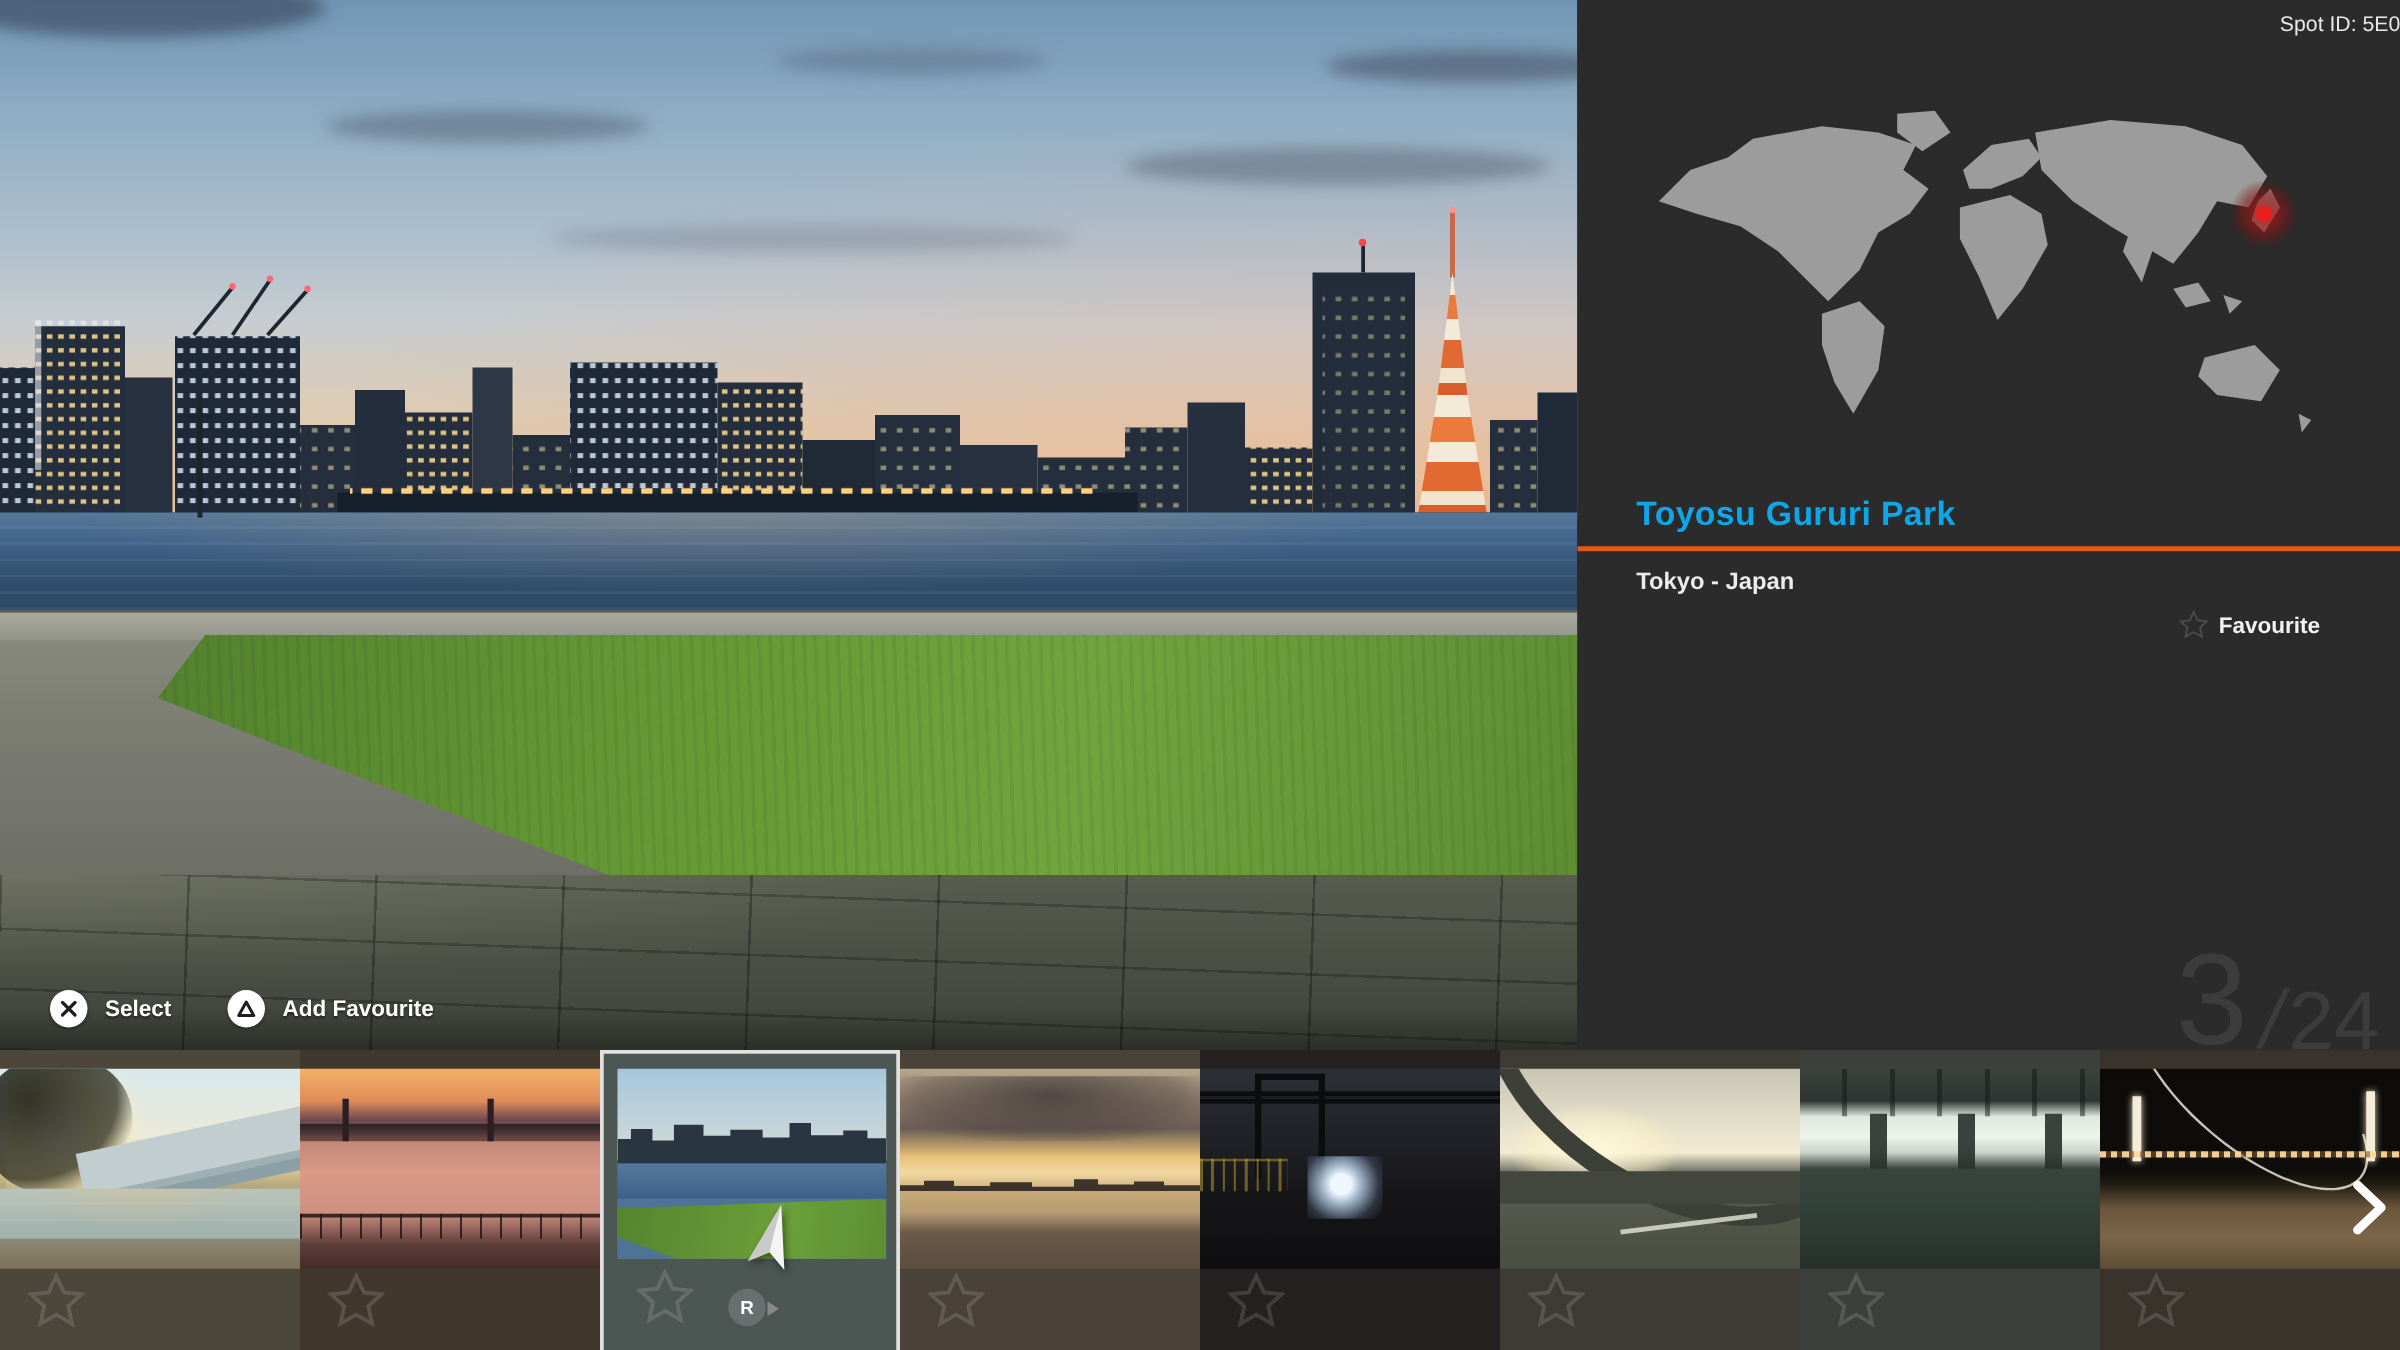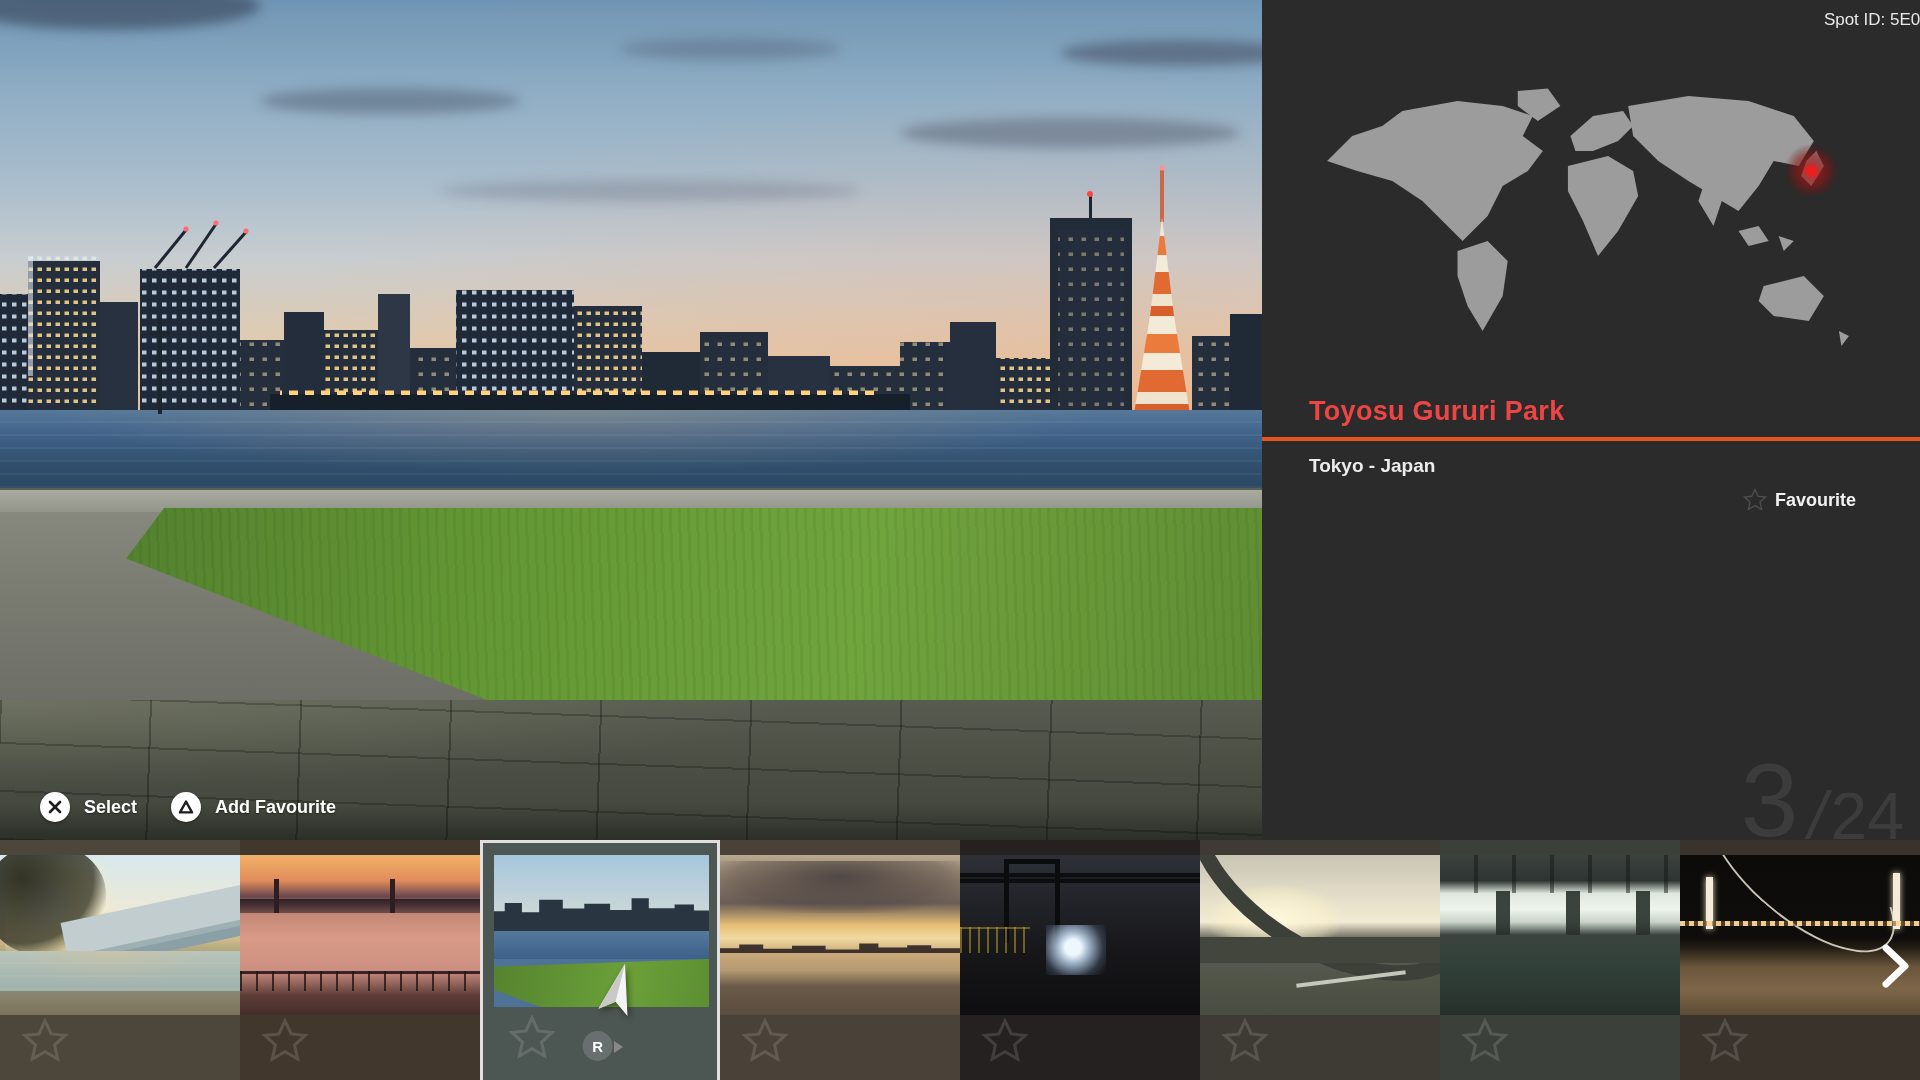--- a/index.html
+++ b/index.html
@@ -39,31 +39,31 @@
   .grass::after { content:""; position:absolute; inset:0;
           background:repeating-linear-gradient(88deg, rgba(0,0,0,.05) 0 3px, transparent 3px 9px); }
   .pavement { position:absolute; left:0; top:700px; width:100%; height:140px;
           background:
             repeating-linear-gradient(92deg, rgba(0,0,0,.28) 0 2px, transparent 2px 150px),
             repeating-linear-gradient(2deg, rgba(0,0,0,.22) 0 2px, transparent 2px 48px),
             radial-gradient(ellipse at 0% 0%, rgba(215,215,180,.18), transparent 45%),
             linear-gradient(180deg,#585c50 0%,#4b4f44 45%,#3f433a 100%); }
   .pavement::after { content:""; position:absolute; inset:0;
             background:linear-gradient(180deg, transparent 75%, rgba(0,0,0,.30) 100%); }
-  .controls { position:absolute; left:40px; bottom:18px; display:flex; gap:34px; align-items:center;margin-top:16px; }
+  .controls { position:absolute; left:40px; bottom:18px; display:flex; gap:45px; align-items:center;margin-top:16px; }
   .control { display:flex; align-items:center; gap:14px; cursor:pointer; }
   .btn-circle { width:30px; height:30px; border-radius:50%; background:#fff; display:flex;
                 align-items:center; justify-content:center; box-shadow:0 1px 3px rgba(0,0,0,.4); }
   .control-label { color:#fff; font-size:18px; font-weight:bold; text-shadow:0 1px 2px rgba(0,0,0,.5); }
 
   
   .info-panel { position:absolute; left:1262px; top:0; width:658px; height:840px; background:#2b2b2b; }
   .spot-id { position:absolute; top:10px; right:-5px; color:#e8e8e8; font-size:17px; }
   .world-map { position:absolute; top:86px; left:50px; width:552px; height:270px; }
-  .panel-title { position:absolute; top:396px; left:47px; color:#ef4444; font-size:27px; font-weight:bold; letter-spacing:.3px; }
+  .panel-title { position:absolute; top:396px; left:47px; color:#0ea5e9; font-size:27px; font-weight:bold; letter-spacing:.3px; }
   .accent-line { position:absolute; top:437px; left:0; right:0; height:4px; }
   .panel-location { position:absolute; top:455px; left:47px; color:#ececec; font-size:19px; font-weight:bold; }
   .fav-row { position:absolute; top:488px; right:64px; display:flex; align-items:center; gap:8px; cursor:pointer;justify-content:space-between; }
   .fav-row .fav-label { color:#f2f2f2; font-size:18px; font-weight:bold; }
   .panel-desc { position:absolute; top:548px; left:47px; right:60px; color:#f0f0f0;
                 font-size:17px; line-height:31px; white-space:pre-line; }
   .counter { position:absolute; right:16px; bottom:-12px; color:#3c3c3c; line-height:1;
              display:flex; align-items:flex-end; user-select:none; }
   .counter .cur { font-size:104px; font-weight:normal; }
   .counter .sep { font-size:66px; margin:0 4px 4px 10px; font-style:italic; }

